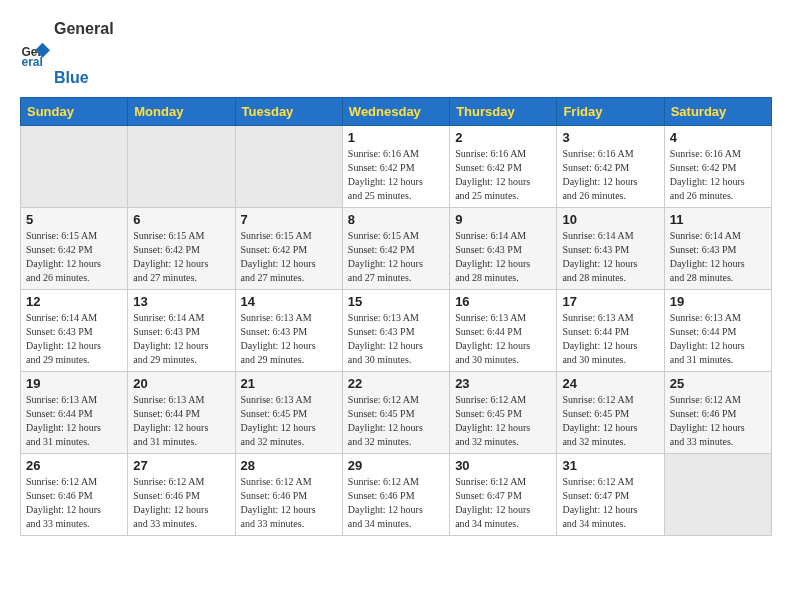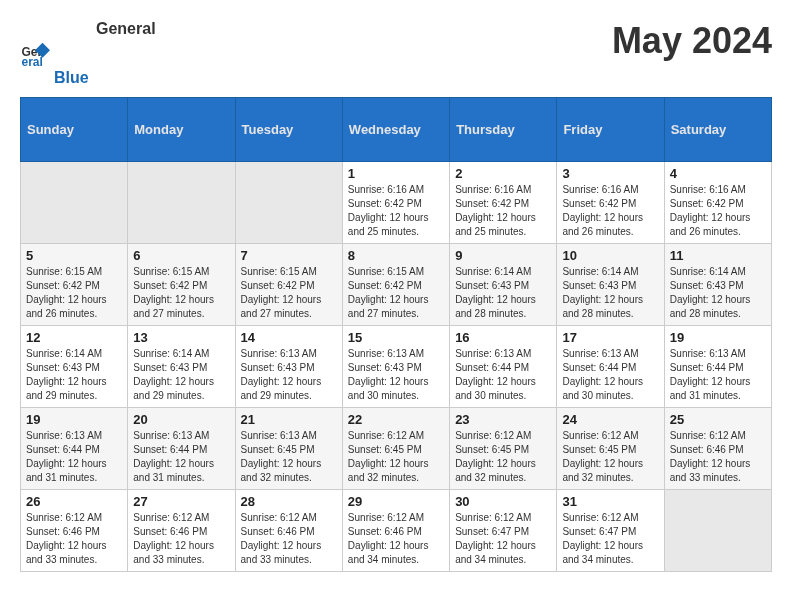--- a/index.html
+++ b/index.html
@@ -37,23 +37,23 @@
       font-size: 16px;
       color: #555;
     }
     table {
       width: 100%;
       border-collapse: collapse;
       font-size: 11px;
     }
     thead tr th {
       background-color: #2471c8;
-      color: #e5e5e5;
+      color: #fde047;
       text-align: left;
-      padding: 24px 6px;
+      padding: 6px 6px;
       font-size: 13px;
       font-weight: bold;
       border: 1px solid #1a5fa0;
     }
     tbody tr td {
       border: 1px solid #ccc;
       vertical-align: top;
       padding: 4px 5px;
       width: 107px;
       min-height: 80px;
@@ -66,42 +66,42 @@
     .day-number {
       font-size: 13px;
       font-weight: bold;
       color: #222;
       margin-bottom: 2px;
     }
     .day-info {
       font-size: 10px;
       color: #333;
       line-height: 1.4;
+      font-family: Liberation Serif, serif;
     }
     .empty-cell {
       background: #e8e8e8 !important;
     }
   </style>
 </head>
 <body>
 
 <div class="header-area">
   <div class="logo">
     <svg class="logo-icon" viewBox="0 0 40 40">
       <text x="2" y="22" font-size="16" font-weight="bold" fill="#333">Gen</text>
       <text x="2" y="36" font-size="16" font-weight="bold" fill="#1a6bb5">eral</text>
       <polygon points="30,5 40,15 30,25 20,15" fill="#1a6bb5"></polygon>
     </svg>
     <div>
-      <div style="font-size:16px;font-weight:bold;color:#333;margin-left:42px;">General</div>
+      <div style="font-size:16px;font-weight:bold;color:#333;">General</div>
       <div style="font-size:16px;font-weight:bold;color:#1a6bb5;margin-top:31px;">Blue</div>
     </div>
   </div>
   <div class="title-area">
-    <div class="month-title">May 2024</div>
   </div>
 </div>
 
 <table>
   <thead>
     <tr>
     <th>Sunday</th>
         <th>Monday</th>
         <th>Tuesday</th>
         <th>Wednesday</th>

